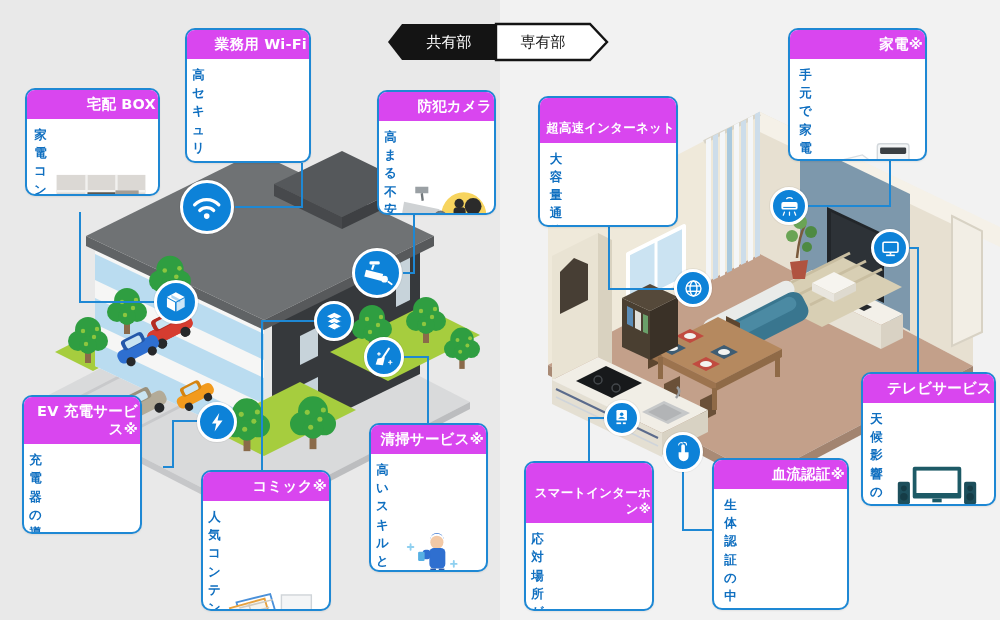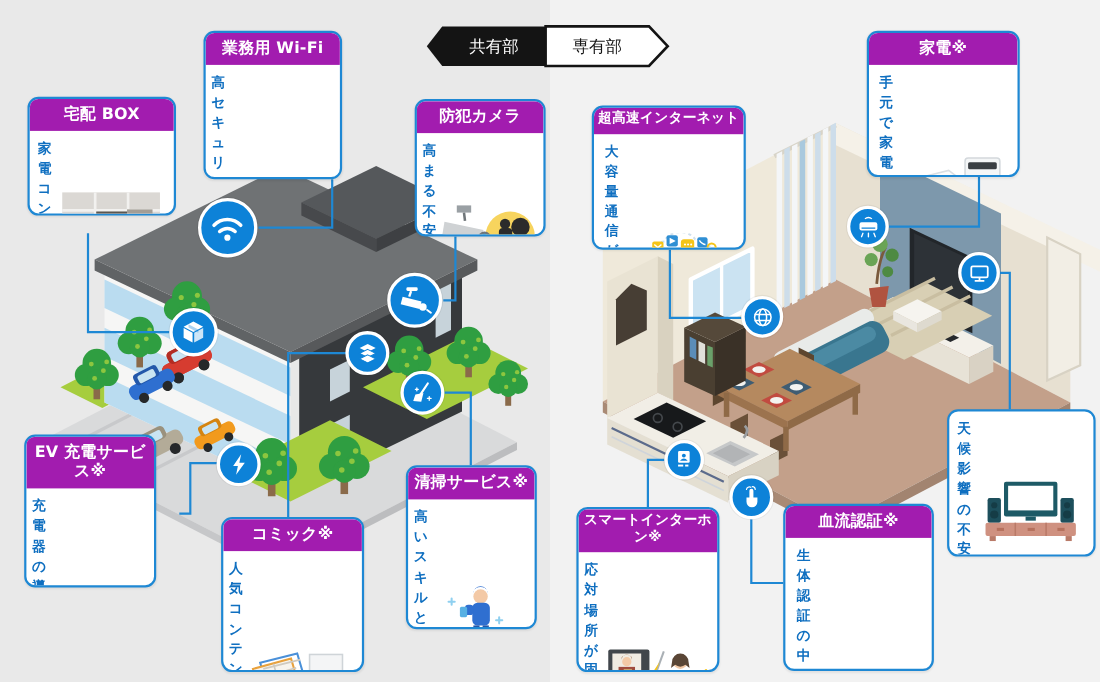--- a/index.html
+++ b/index.html
@@ -7,24 +7,24 @@
           font-family:"DejaVu Sans",sans-serif;}
   .bg{position:absolute;top:0;height:620px;}
   .bg.left{left:0;width:500px;background:#e9e9e9;}
   .bg.right{left:500px;width:500px;background:#f2f2f2;}
   svg.layer{position:absolute;left:0;top:0;pointer-events:none;}
 
   
   .callout{position:absolute;box-sizing:border-box;background:#ffffff;
            border:2px solid #1e88d4;border-radius:10px;overflow:hidden;
            display:flex;flex-direction:column;box-shadow:0 1px 2px rgba(0,0,0,.07);}
-  .co-head{background:#a21caf;color:#ffffff;font-weight:bold;font-size:14.5px;
-           text-align:center;padding:5px 2px 6px;line-height:1.25;flex:0 0 auto;
+  .co-head{background:#d946ef;color:#ffffff;font-weight:bold;font-size:14.5px;
+           text-align:right;padding:5px 2px 6px;line-height:1.25;flex:0 0 auto;
            letter-spacing:.2px;}
-  .co-head.sm{font-size:12.5px;padding:1px 1px 7px;}
+  .co-head.sm{font-size:12.5px;padding:22px 1px 7px;}
   .co-body{flex:1;display:flex;flex-direction:row;align-items:center;
            justify-content:space-between;padding:7px 5px 7px;}
   .co-text{color:#0f6fc0;font-weight:bold;font-size:12.5px;line-height:1.45;
            text-align:center;white-space:pre-line;}
   .illus{flex:0 0 auto;margin-top:3px;}
 
   
   .ficon{position:absolute;box-sizing:border-box;border-radius:50%;
          background:#0d82d8;border:3px solid #ffffff;
          box-shadow:0 0 0 1px rgba(0,0,0,.05);display:flex;align-items:center;
@@ -508,20 +508,21 @@
         <rect x="65" y="8" width="28" height="7" rx="1.5" fill="#3a3f43"></rect>
         <circle cx="79" cy="33" r="12" fill="#caced2"></circle>
         <circle cx="79" cy="33" r="9" fill="#343a3e"></circle>
         <rect x="64" y="52" width="6" height="4" fill="#aeb4b9"></rect>
           <rect x="88" y="52" width="6" height="4" fill="#aeb4b9"></rect>
       </svg>
     </div>
   </div>
 
   <div class="callout" style="left:861px;top:372px;width:135px;height:134px">
+    <div class="co-head">テレビサービス</div>
     <div class="co-body">
       <div class="co-text">天候影響の不安払拭</div>
       <svg class="illus" width="104" height="56" viewBox="0 0 104 60">
         <rect x="10" y="18" width="13" height="24" rx="2" fill="#1d4f5c"></rect>
           <circle cx="16.5" cy="25" r="3" fill="#153c46"></circle>
           <circle cx="16.5" cy="34" r="4" fill="#153c46"></circle>
         <rect x="81" y="18" width="13" height="24" rx="2" fill="#1d4f5c"></rect>
           <circle cx="87.5" cy="25" r="3" fill="#153c46"></circle>
           <circle cx="87.5" cy="34" r="4" fill="#153c46"></circle>
         <rect x="26" y="2" width="52" height="34" rx="2" fill="#1d5a66"></rect>

